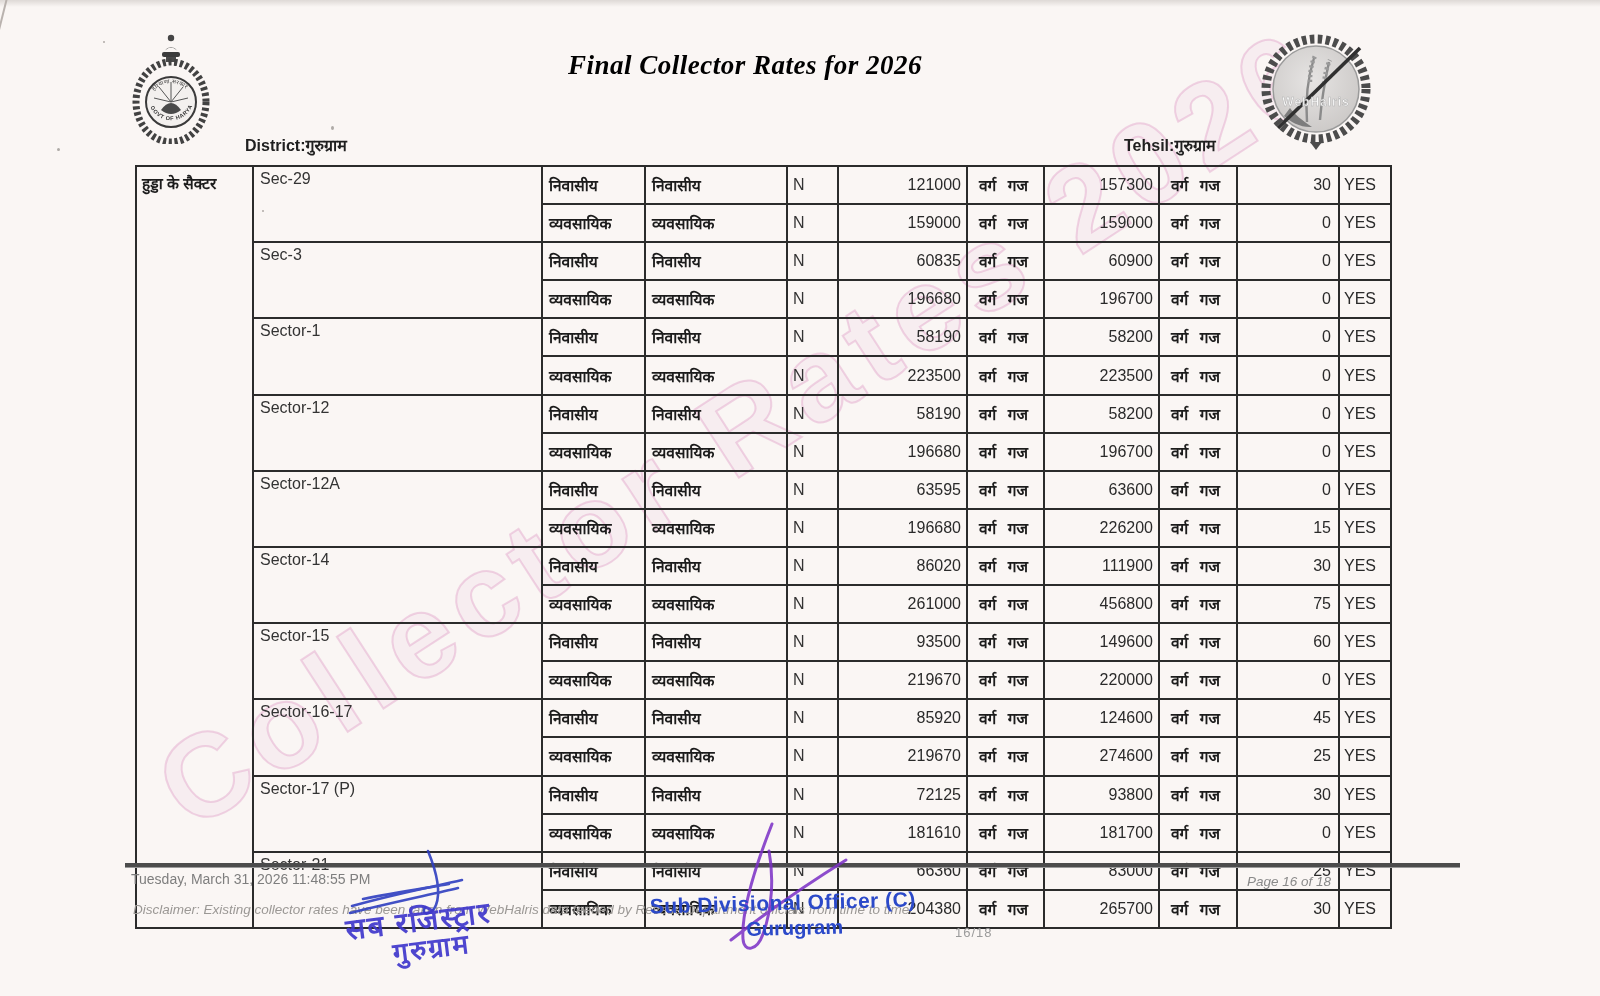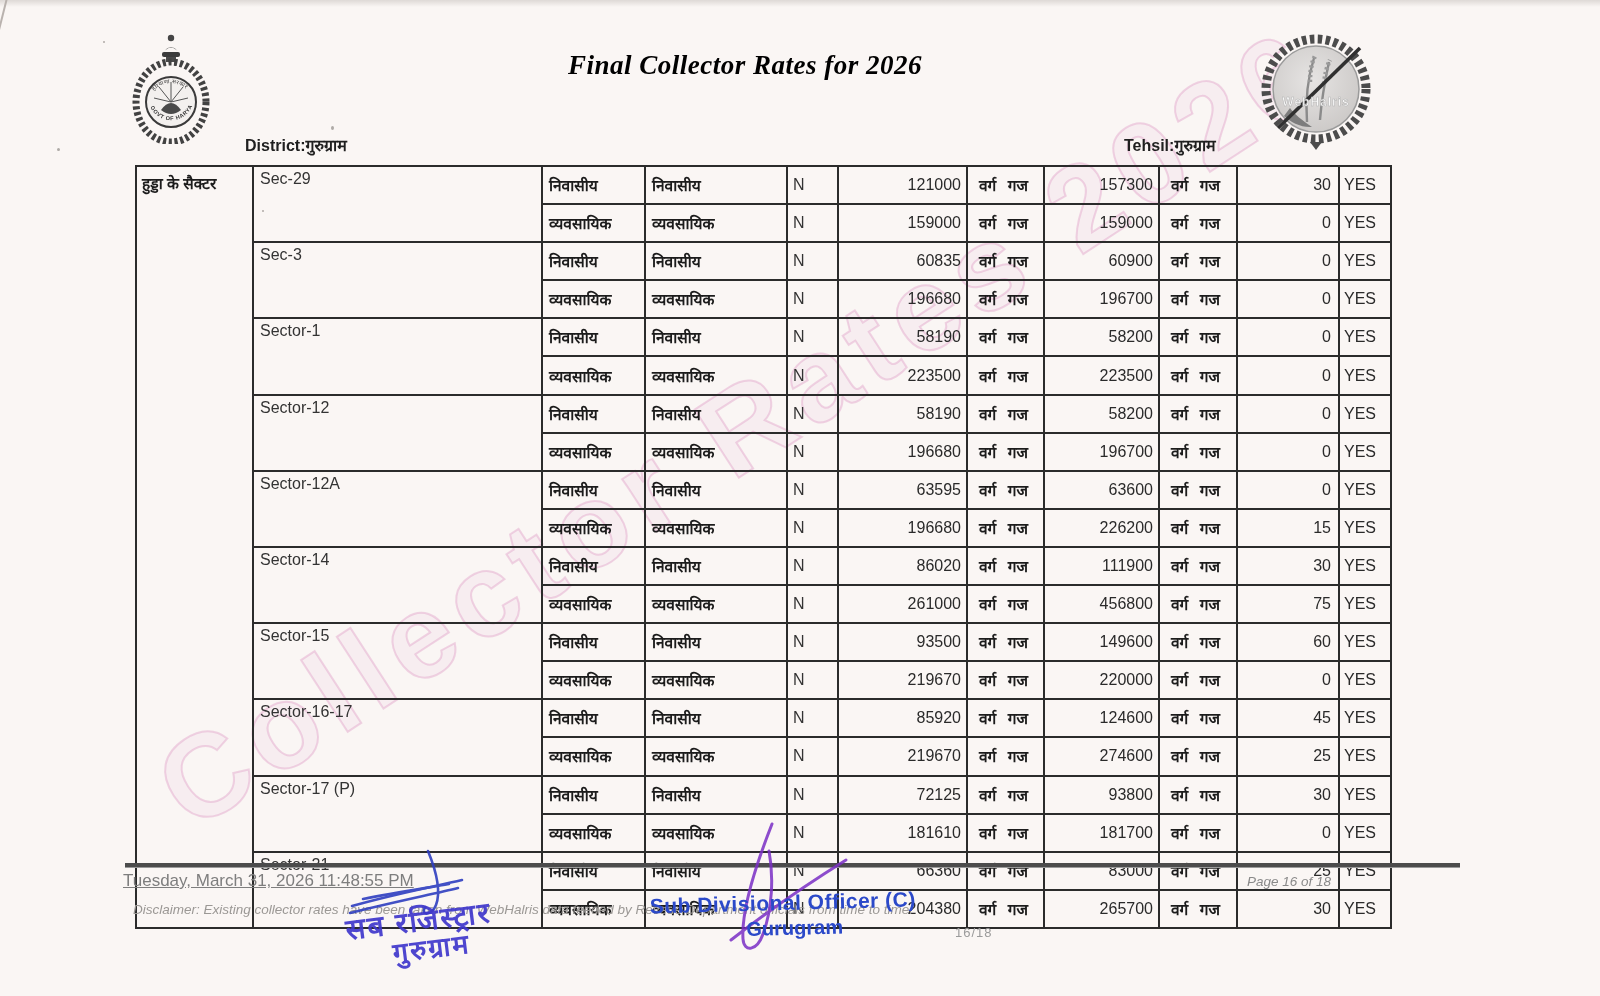--- a/index.html
+++ b/index.html
@@ -50,21 +50,21 @@
   td.dtype{font-weight:600;padding-left:6px;font-family:Liberation Mono, monospace;}
   td.flag{padding-left:5px;font-size:16px;color:#333;}
   td.num{text-align:right;padding-right:5px;font-size:16px;color:#2a2a2a;}
   td.unit{font-weight:700;padding-left:11px;word-spacing:7px;}
   td.pct{text-align:right;padding-right:7px;font-size:16px;color:#2a2a2a;}
   td.yes{padding-left:4px;font-size:16px;color:#2a2a2a;}
 
   
   .sep{position:absolute;left:125px;top:863px;width:1335px;height:4px;background:#4c4c4c;z-index:2;
        box-shadow:0 1px 0 #9a9a9a;}
-  .stamp-date{position:absolute;left:123px;top:871px;font-size:17px;color:#7e7e7e;z-index:2;text-decoration:underline;}
+  .stamp-date{position:absolute;left:131px;top:871px;font-size:14px;color:#7e7e7e;z-index:2;}
   .page-label{position:absolute;left:1247px;top:874px;font-size:13.5px;font-style:italic;color:#8a8a8a;z-index:2;}
   .disclaimer{position:absolute;left:133px;top:902px;font-size:13.5px;font-style:italic;color:#9b9895;z-index:2;}
   .page-frac{position:absolute;left:955px;top:925px;font-size:13px;color:#9b9b9b;letter-spacing:1px;z-index:2;}
 
   
   .sig-layer{position:absolute;left:0;top:0;width:1600px;height:996px;z-index:5;pointer-events:none;}
   .registrar-stamp{
     position:absolute;left:347px;top:906px;z-index:6;
     transform:rotate(-7deg);color:#4038cc;font-weight:bold;opacity:.92;line-height:1.05;
   }

